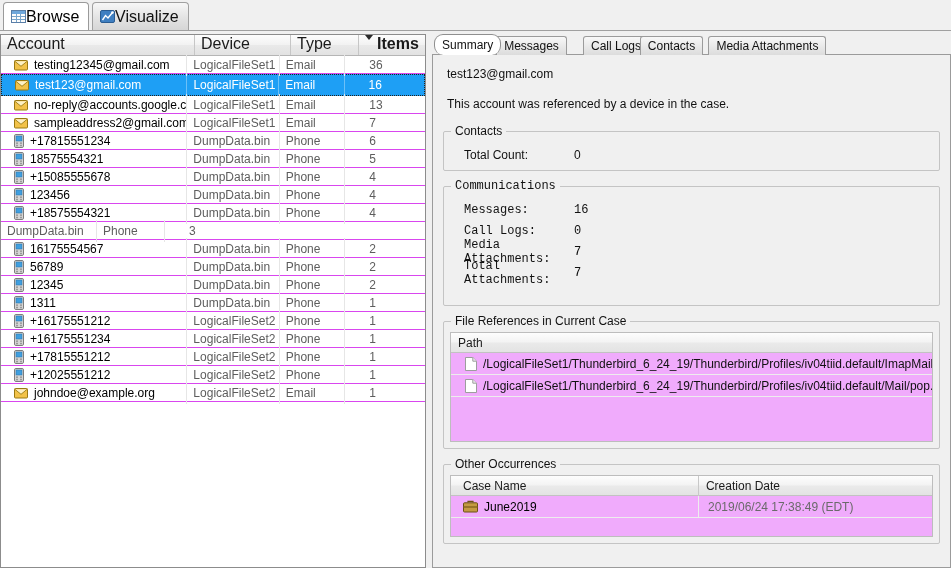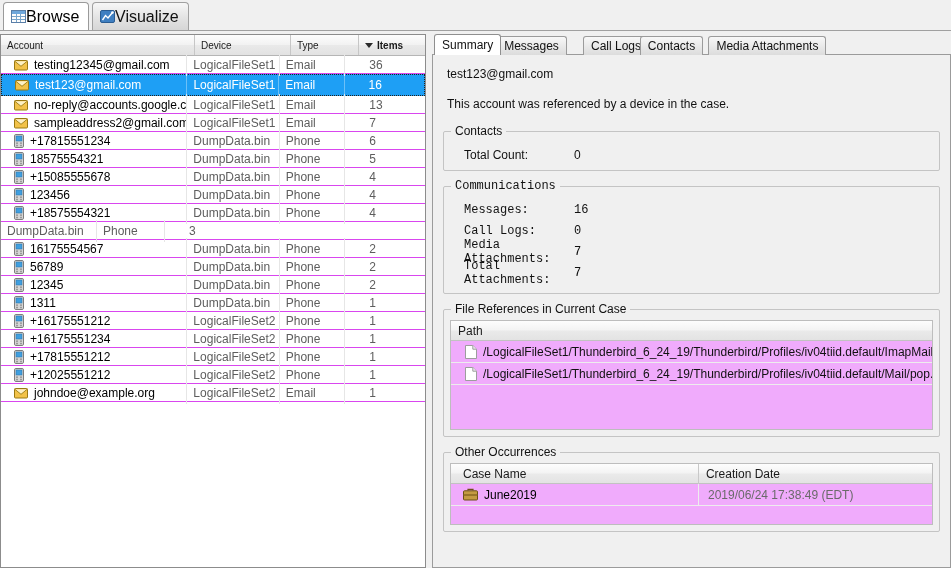--- a/index.html
+++ b/index.html
@@ -56,24 +56,24 @@
     box-sizing: border-box;
     overflow: hidden;
   }
   .hdr-row {
     display: flex; height: 21px;
     background: linear-gradient(to bottom, #fdfdfd 0%, #f2f2f2 48%, #e9e9e9 52%, #e2e2e2 100%);
     border-bottom: 1px solid #b5b5b5;
     box-sizing: border-box;
   }
   .hdr-cell {
-    display: flex; align-items: center; gap: 4px;
+    display: flex; gap: 4px;
     padding: 0 6px; box-sizing: border-box;
     border-right: 1px solid #c6c6c6;
-    font-size: 10px; color: #1a1a1a;
+    font-size: 16px; color: #1a1a1a;
     overflow: hidden; white-space: nowrap;
     cursor: default;
   }
   .hdr-cell.sorted { font-weight: bold; }
   .sort-tri {
     width: 0; height: 0;
     border-left: 4px solid transparent;
     border-right: 4px solid transparent;
     border-top: 5px solid #2b2b2b;
   }
@@ -530,21 +530,21 @@
           <div class="cell c-items">1</div>
         </div>
       </div>
   </div>
 
   <div class="splitter"></div>
 
   <div class="right-pane">
     <div class="subtabs" id="detail-tabs">
       <div class="subtab-line"></div>
-    <div class="subtab active" style="left: 2px;">
+    <div class="subtab active" style="left: 2px; border-radius: 9px;">
           <span>Summary</span>
         </div>
         <div class="subtab" style="left: 64.15px;">
           <span>Messages</span>
         </div>
         <div class="subtab" style="left: 131px; margin-left: 20px;">
           <span>Call Logs</span>
         </div>
         <div class="subtab" style="left: 207.8px;">
           <span>Contacts</span>
@@ -564,21 +564,21 @@
         <div class="gbody" style="height:40px;">
           <div class="kv">
             <span class="k">Total Count:</span>
             <span class="v">0</span>
           </div>
         </div>
       </div>
 
       <div class="group" style="margin-top:15px;font-family:Liberation Mono, monospace;">
         <div class="gtitle">Communications</div>
-        <div class="gbody" style="height:108px;" id="comm-rows">
+        <div class="gbody" style="height:120px;" id="comm-rows">
             <div class="kv">
               <span class="k">Messages:</span>
               <span class="v">16</span>
             </div>
             <div class="kv">
               <span class="k">Call Logs:</span>
               <span class="v">0</span>
             </div>
             <div class="kv">
               <span class="k">Media Attachments:</span>

